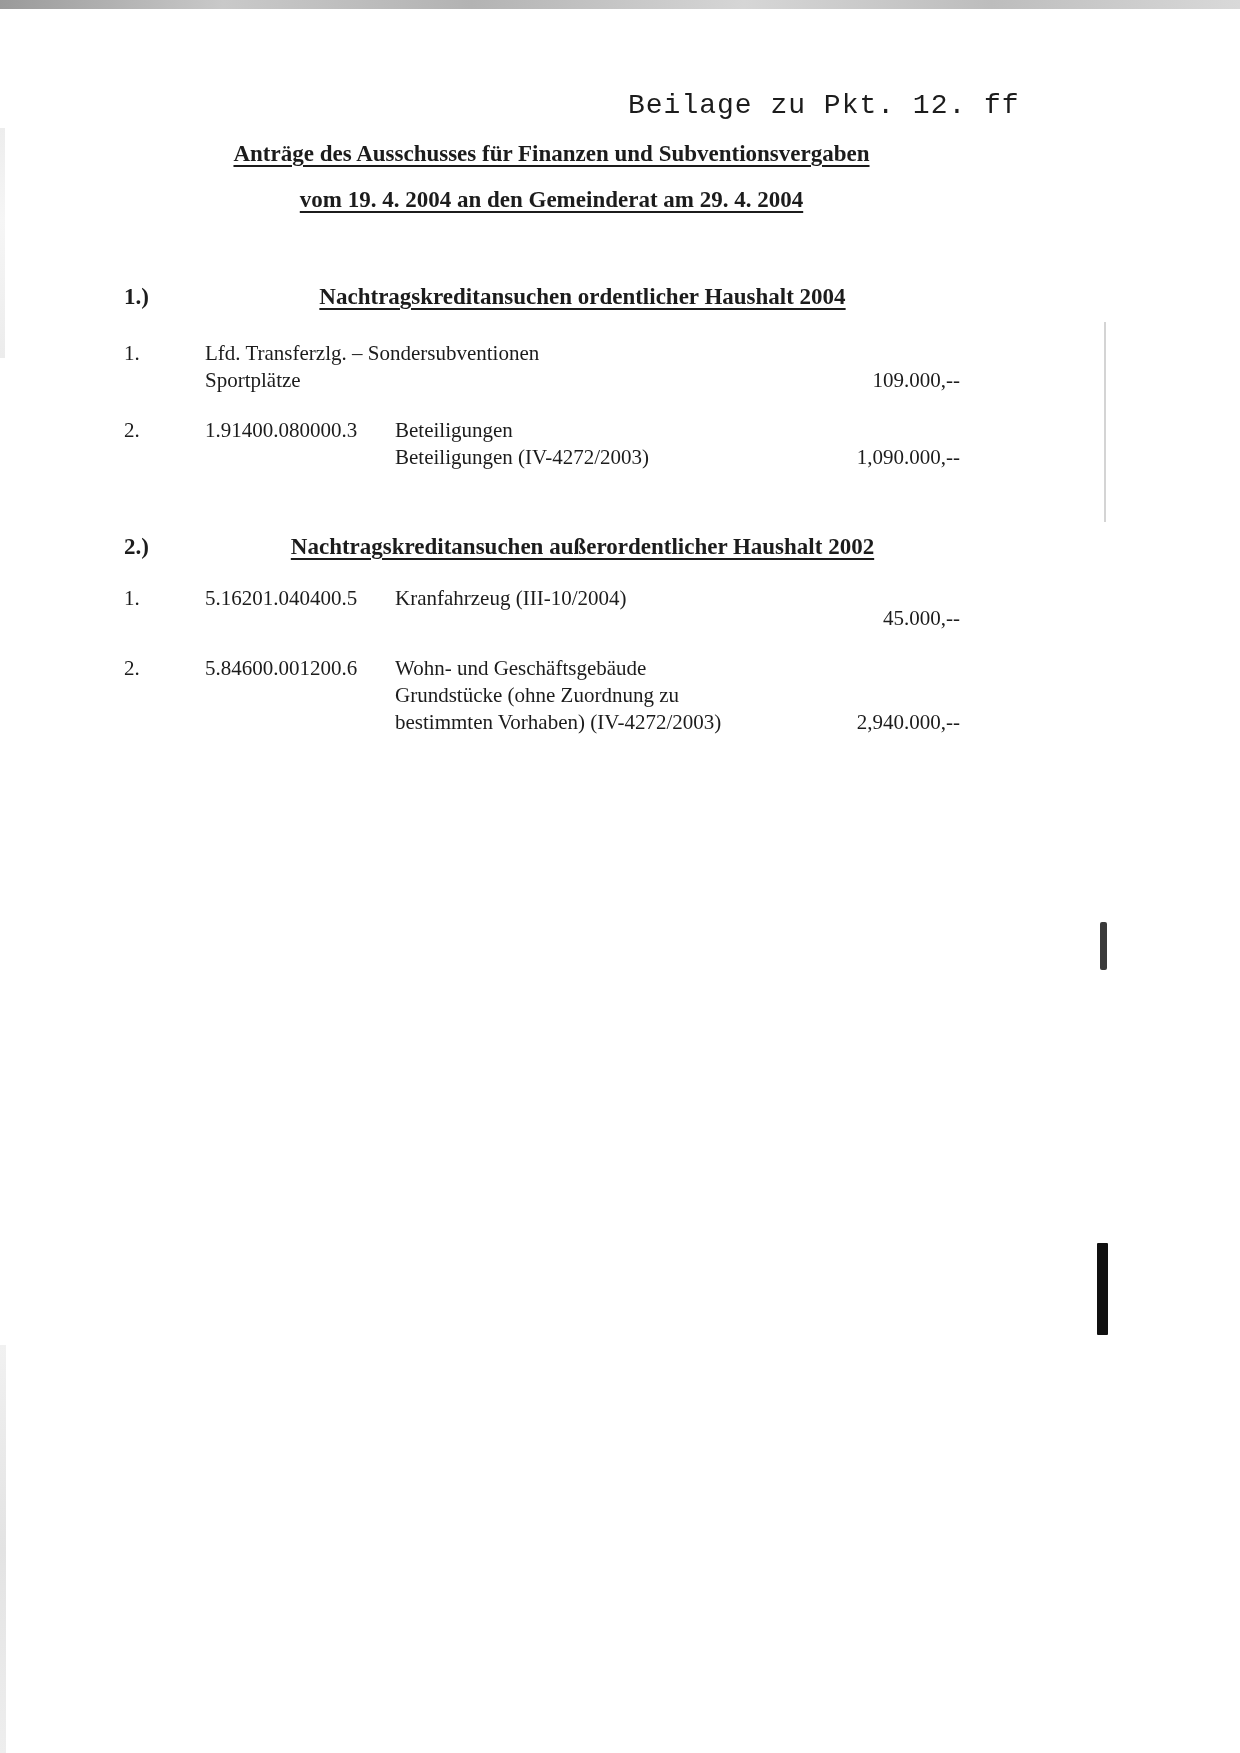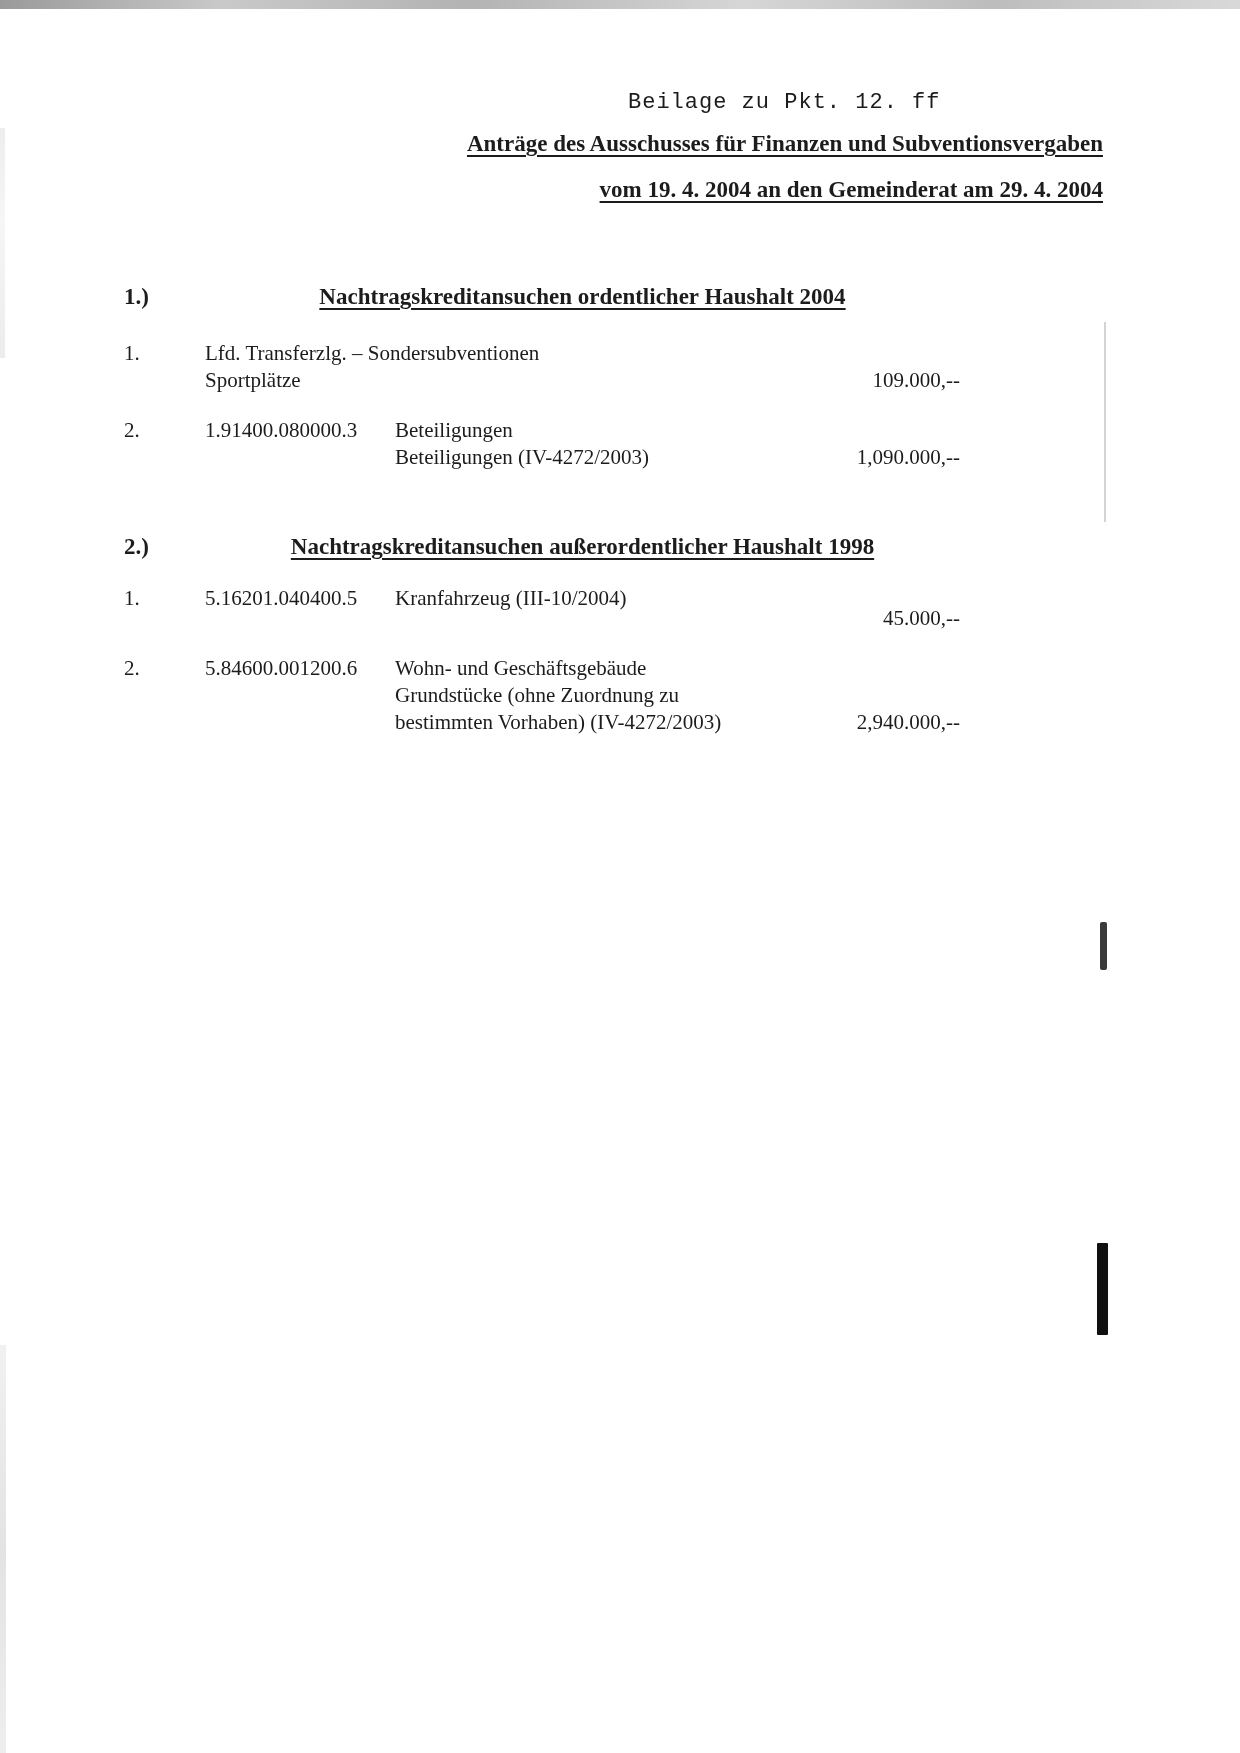--- a/index.html
+++ b/index.html
@@ -37,30 +37,30 @@
   }
   .scan-right-mark-large {
     position: absolute; left: 1097px; top: 1243px; width: 11px; height: 92px;
     background: #101010; border-radius: 1px;
   }
 
   .annotation {
     position: absolute;
     left: 628px; top: 90px;
     font-family: "Liberation Mono", "DejaVu Sans Mono", monospace;
-    font-size: 22px;
+    font-size: 28px;
     letter-spacing: 1px;
     white-space: nowrap;
   }
 
   .title-block {
     position: absolute;
-    left: 0; top: 130px;
+    left: 0; top: 140px;
     width: 1103px;
-    text-align: right;
+    text-align: center;
   }
   .title-line {
     display: block;
     font-size: 23px;
     font-weight: bold;
     line-height: 27px;
   }
   .title-line span {
     text-decoration: underline;
     text-decoration-thickness: 2px;
@@ -151,21 +151,21 @@
         <div>Beteiligungen</div>
         <div>Beteiligungen (IV-4272/2003)</div>
       </div>
       <div class="amount">1,090.000,--</div>
     </div>
   </div>
 
   <div class="section section-2">
     <div class="section-head">
       <span class="sec-num">2.)</span>
-      <span class="sec-heading">Nachtragskreditansuchen außerordentlicher Haushalt 1998</span>
+      <span class="sec-heading">Nachtragskreditansuchen außerordentlicher Haushalt 2002</span>
     </div>
 
     <div class="item">
       <div class="num">1.</div>
       <div class="code">
         <div>5.16201.040400.5</div>
       </div>
       <div class="desc">
         <div>Kranfahrzeug (III-10/2004)</div>
       </div>

